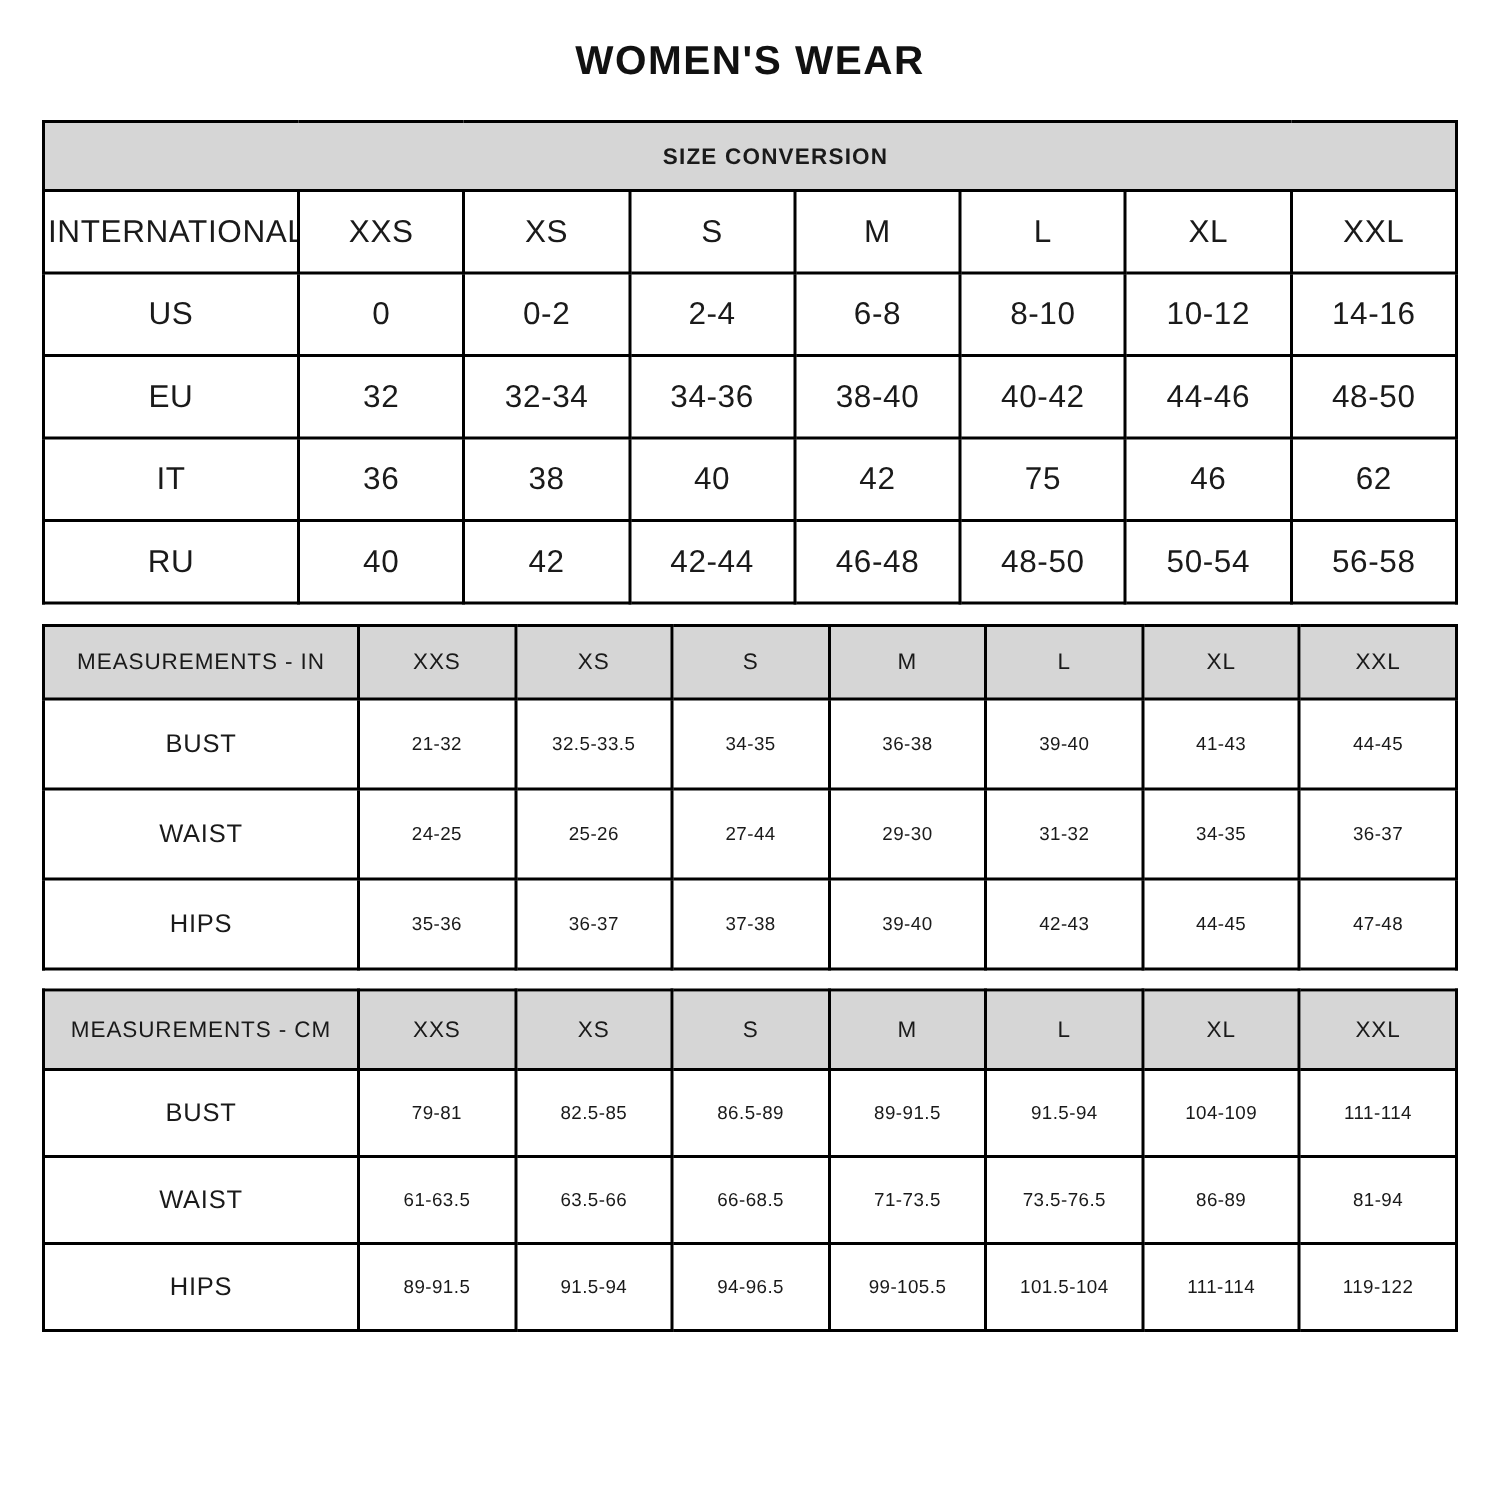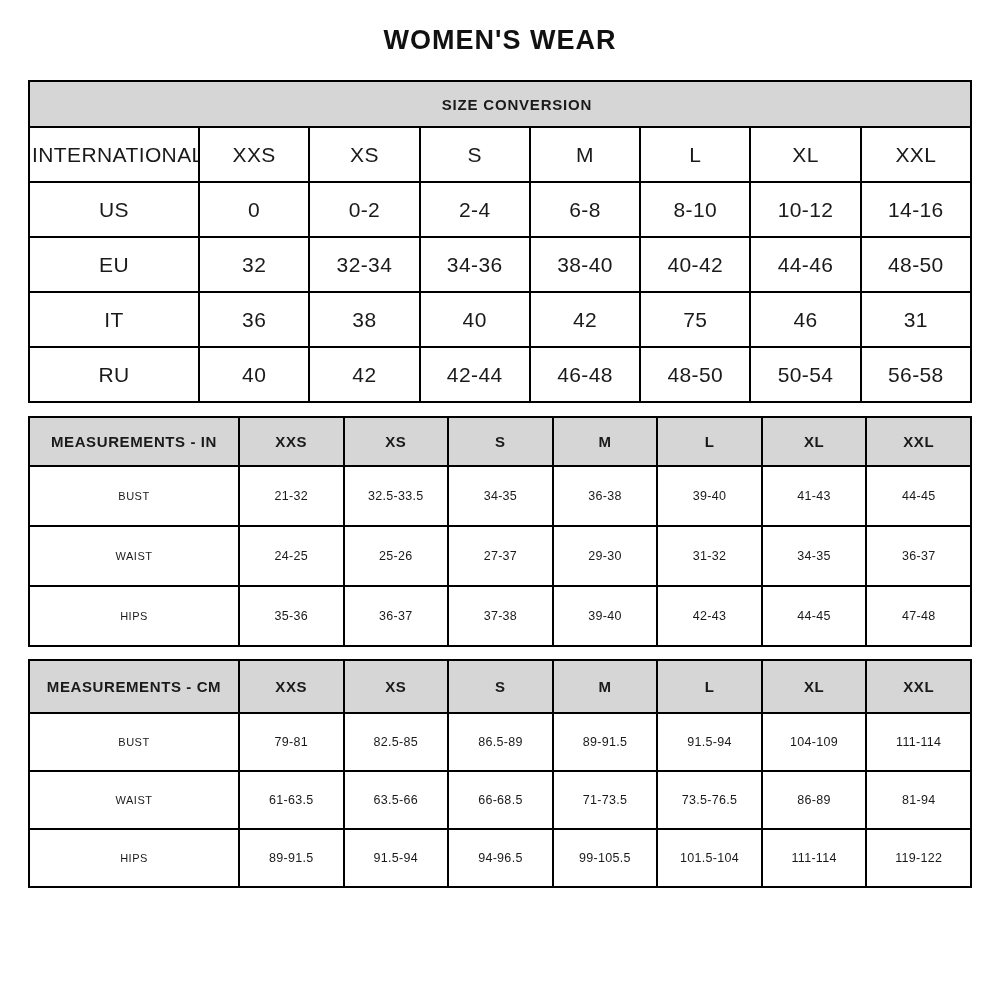--- a/index.html
+++ b/index.html
@@ -39,26 +39,26 @@
     font-size: 15px;
     letter-spacing: 0.8px;
     padding-left: 36px;
   }
   col.c0conv { width: 170px; }
   
   .tbl-meas { margin-top: 13px; }
   .tbl-meas td { height: 60px; font-size: 12.5px; letter-spacing: 0.3px; }
   .tbl-meas tr.hrow td {
     background: #d6d6d6;
-    font-weight: bold;
+    font-weight: normal;
     font-size: 15px;
     height: 49px;
     letter-spacing: 0.6px;
   }
-  .tbl-meas td.rlabel { font-size: 11px; letter-spacing: 0.5px; }
+  .tbl-meas td.rlabel { font-size: 17px; letter-spacing: 0.5px; }
   col.c0meas { width: 210px; }
   .tbl-cm { margin-top: 12px; }
   .tbl-cm tr.hrow td { height: 53px; }
   .tbl-cm td { height: 58px; }
 </style>
 </head>
 <body>
 
 <div class="page">
 
@@ -110,21 +110,21 @@
         <td>48-50</td>
       </tr>
       <tr>
         <td class="rlabel">IT</td>
         <td>36</td>
         <td>38</td>
         <td>40</td>
         <td>42</td>
         <td>75</td>
         <td>46</td>
-        <td>31</td>
+        <td>62</td>
       </tr>
       <tr>
         <td class="rlabel">RU</td>
         <td>40</td>
         <td>42</td>
         <td>42-44</td>
         <td>46-48</td>
         <td>48-50</td>
         <td>50-54</td>
         <td>56-58</td>
@@ -161,21 +161,21 @@
         <td>34-35</td>
         <td>36-38</td>
         <td>39-40</td>
         <td>41-43</td>
         <td>44-45</td>
       </tr>
       <tr>
         <td class="rlabel">WAIST</td>
         <td>24-25</td>
         <td>25-26</td>
-        <td>27-37</td>
+        <td>27-44</td>
         <td>29-30</td>
         <td>31-32</td>
         <td>34-35</td>
         <td>36-37</td>
       </tr>
       <tr>
         <td class="rlabel">HIPS</td>
         <td>35-36</td>
         <td>36-37</td>
         <td>37-38</td>

